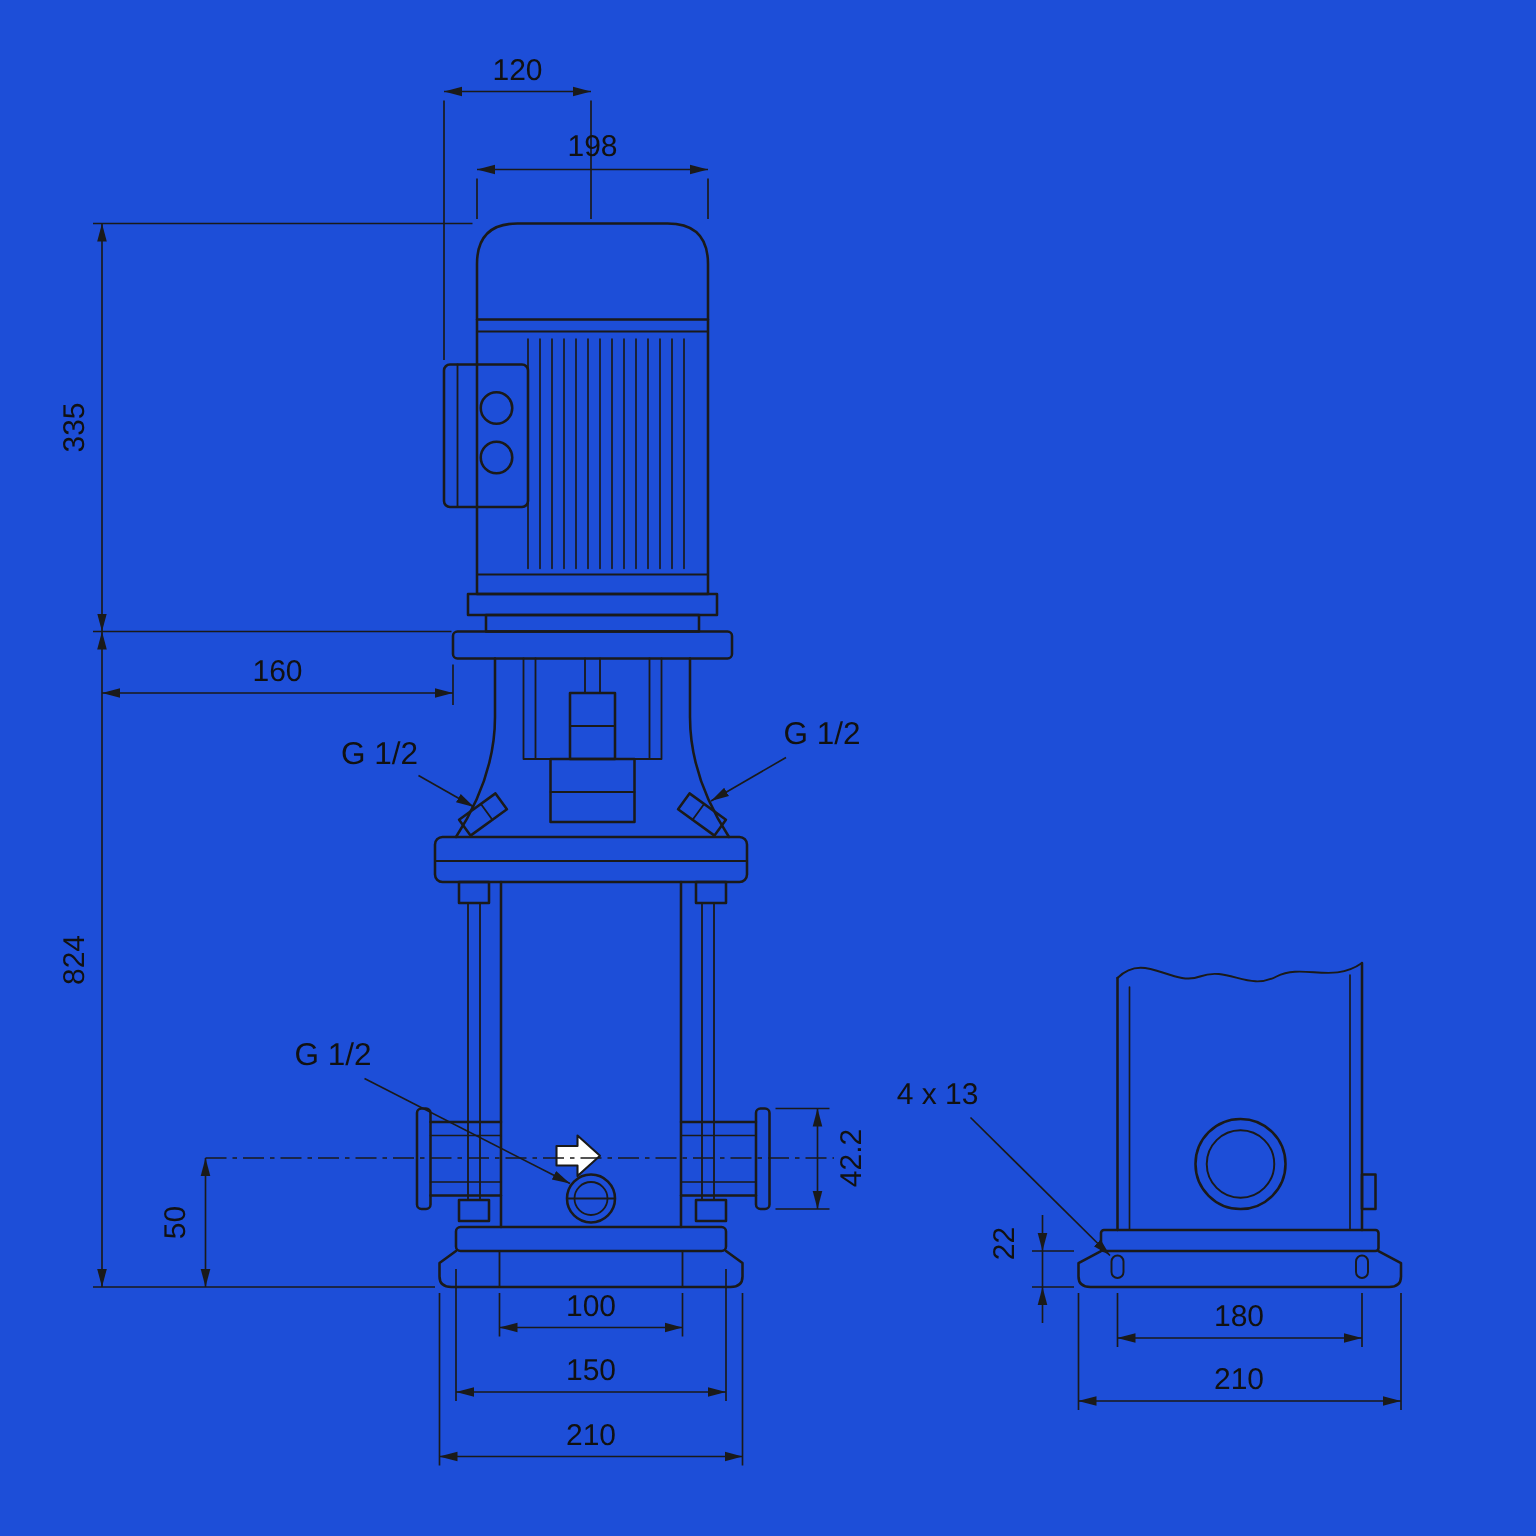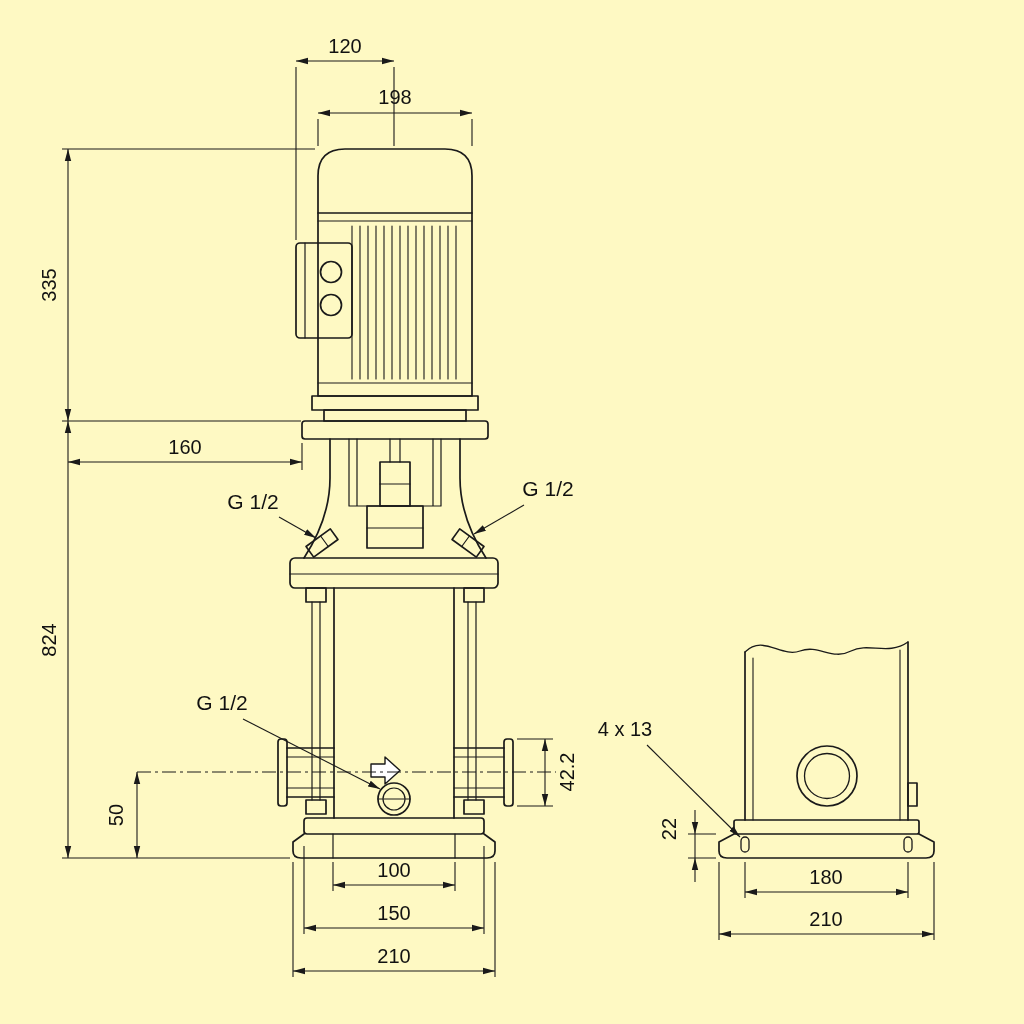--- a/index.html
+++ b/index.html
@@ -1,16 +1,16 @@
 <!DOCTYPE html>
 <html><head>
 <meta charset="utf-8">
 <style>
   html,body{margin:0;padding:0;background:#fff;}
-  .stage{width:1024px;height:1024px;background:#fef9c3;overflow:hidden;
+  .stage{width:1024px;height:1024px;background:#1d4ed8;overflow:hidden;
          font-family:"Liberation Sans",sans-serif;}
   svg{display:block;}
   .obj{fill:none;stroke:#1a1a1a;stroke-width:1.7;stroke-linejoin:round;stroke-linecap:round;}
   .dims{fill:none;stroke:#1a1a1a;stroke-width:1.1;}
   .dims text{fill:#111;stroke:none;font-size:20px;text-anchor:middle;
              font-family:"Liberation Sans",sans-serif;}
   .dims text.lbl{font-size:21px;}
   .cl{stroke-dasharray:14 4 3 4;stroke-width:1;}
 </style>
 </head>

